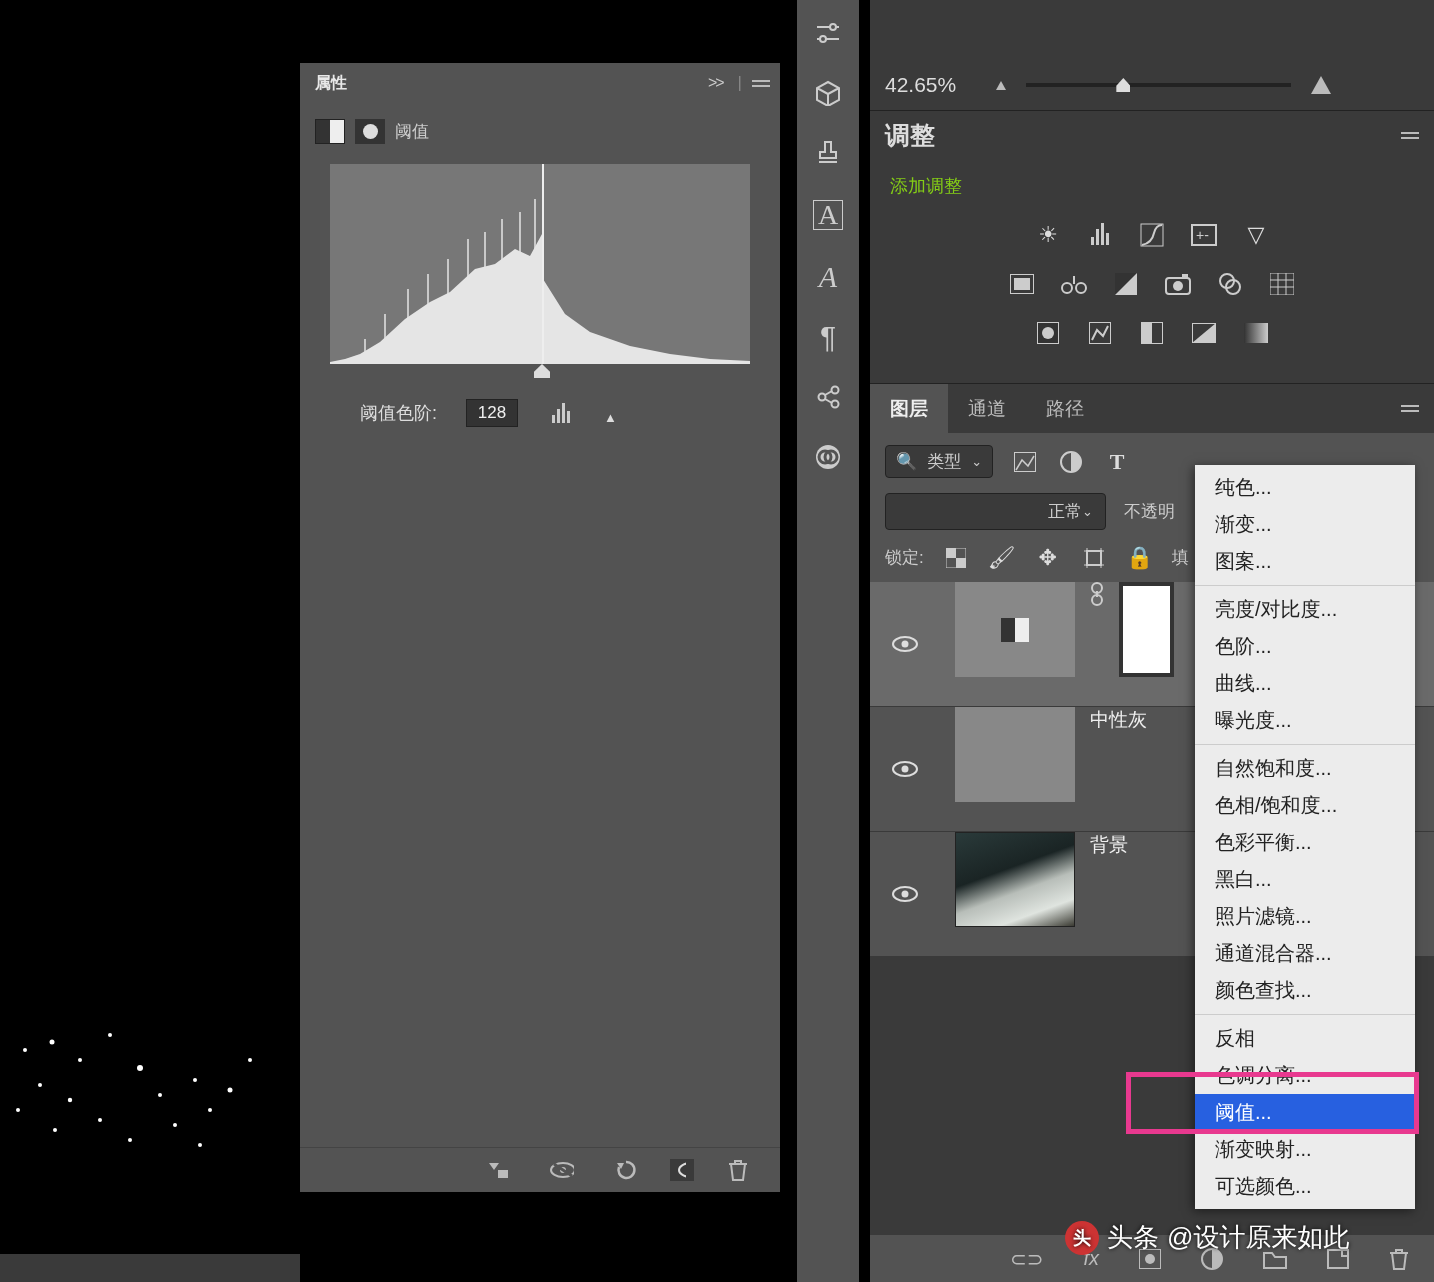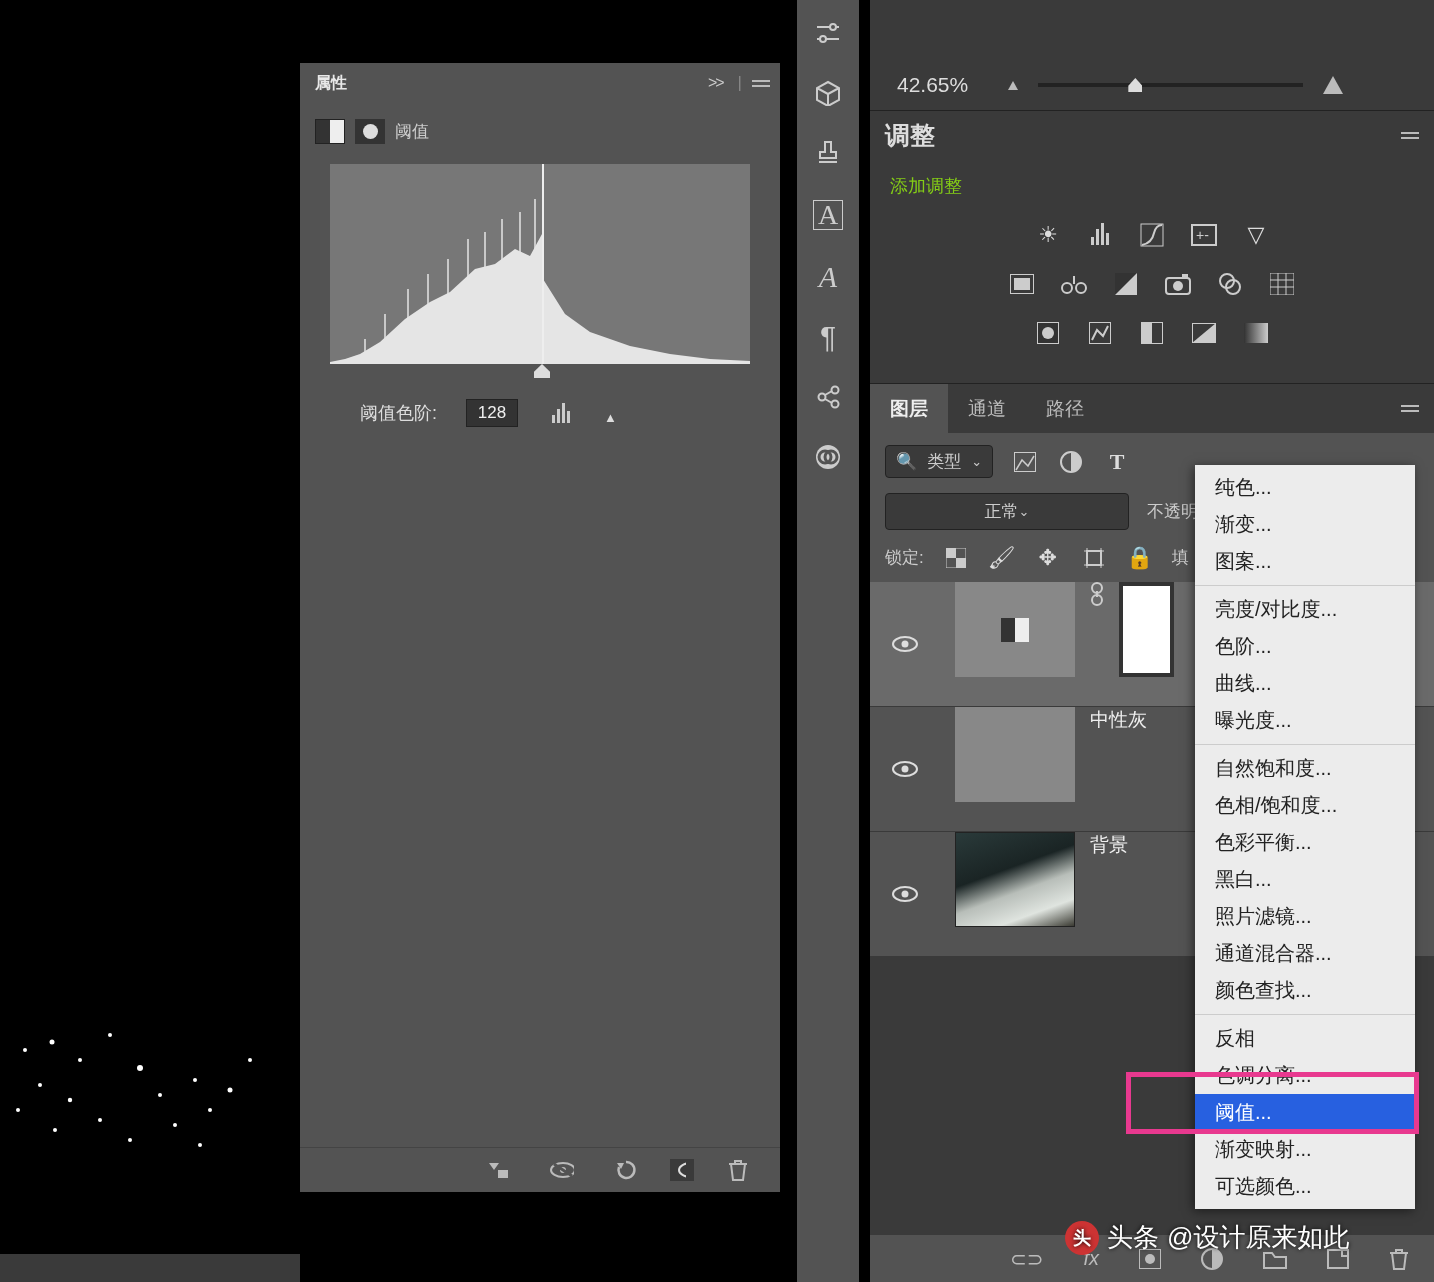--- a/index.html
+++ b/index.html
@@ -34,42 +34,42 @@
   .props-footer { height:45px; background:#535353; display:flex; align-items:center; justify-content:flex-end; gap:40px; padding-right:30px; border-top:1px solid #444;}
   .pf-icon { width:24px; height:22px; display:inline-flex; align-items:center; justify-content:center; color:#bbb;}
   .pf-icon.active { background:#3a3a3a; padding:10px 8px; margin:-10px -8px;}
 
   
   .vstrip { position:absolute; left:797px; top:0; width:62px; height:1282px; background:#535353; display:flex; flex-direction:column; align-items:center; gap:34px; padding-top:20px;}
   .vstrip .ic { width:30px; height:26px; display:flex; align-items:center; justify-content:center; color:#ccc; font-size:22px;}
 
   
   .right-col { position:absolute; left:870px; top:0; width:564px; height:1282px; background:#3a3a3a; }
-  .zoom-row { height:36px; display:flex; align-items:center; padding:0 27px; color:#ddd; gap:20px; background:#3a3a3a;}
+  .zoom-row { height:36px; display:flex; align-items:center; padding:0 15px; color:#ddd; gap:20px; background:#3a3a3a;}
   .zoom-slider { position:relative; height:4px; width:265px; background:#222;}
   .zoom-slider .knob{position:absolute; left:34%; top:-5px; width:14px; height:14px; background:#ddd; clip-path:polygon(50% 0,100% 55%,100% 100%,0 100%,0 55%);}
   .sm-mtn{display:inline-flex;align-items:flex-end;gap:2px;} .sm-mtn span{width:0;height:0;border-left:5px solid transparent;border-right:5px solid transparent;border-bottom:9px solid #bbb;} .sm-mtn.big span{border-left-width:10px;border-right-width:10px;border-bottom-width:18px;}
 
   .panel-hdr { height:50px; background:#3a3a3a; display:flex; align-items:center; padding:0 15px; color:#ddd; border-top:1px solid #222;}
   .panel-hdr .ttl{font-weight:bold; font-size:25px;}
   .panel-hdr .ml{margin-left:auto;}
 
   .adj-grid { padding:10px 20px 20px; background:#3a3a3a;}
   .adj-label{ color:#84cc16; padding:4px 0 18px; font-size:18px;}
   .adj-row { display:flex; justify-content:center; gap:24px; padding:6px 0 18px;}
   .adj-ic { width:28px; height:25px; color:#ddd; display:flex; align-items:center; justify-content:center; font-size:22px;}
 
   .tabs { display:flex; height:50px; background:#3a3a3a; align-items:center; border-top:1px solid #222;}
   .tab { padding:0 20px; height:100%; display:flex; align-items:center; color:#bbb; font-size:19px;}
   .tab.active{ background:#535353; color:#eee; font-weight:bold;}
 
   .layer-tools { padding:12px 15px; display:flex; flex-direction:column; gap:15px; background:#535353;}
   .lt-row { display:flex; align-items:center; gap:18px; color:#ccc;}
   .filter-sel { display:flex; align-items:center; gap:10px; background:#3a3a3a; border:1px solid #222; padding:4px 10px; border-radius:4px;}
-  .blend-sel { display:flex; align-items:center; justify-content:center; width:244px; background:#3a3a3a; border:1px solid #222; padding:6px 12px; border-radius:4px;}
+  .blend-sel { display:flex; align-items:center; justify-content:flex-end; width:221px; background:#3a3a3a; border:1px solid #222; padding:6px 12px; border-radius:4px;}
   .chev{font-size:13px;}
 
   .layers { background:#535353; }
   .layer { display:flex; height:125px; border-bottom:1px solid #3a3a3a; gap:15px; padding-right:15px;}
   .layer.sel{ background:#6a6a6a;}
   .eye { width:70px; display:flex; align-items:center; justify-content:center; font-size:22px; color:#ddd;}
   .thumb { width:120px; height:95px; background:#888; display:flex; align-items:center; justify-content:center;}
   .thumb.photo{ background:linear-gradient(160deg,#2a3a3a 0%,#1a2424 40%,#b8beb9 60%,#dfe4df 80%,#3a3a32 100%); border:1px solid #222;}
   .mask-t{ width:55px; height:95px; background:#fff; border:4px solid #333; position:relative;}
   .link{ color:#ccc; font-size:18px;}

